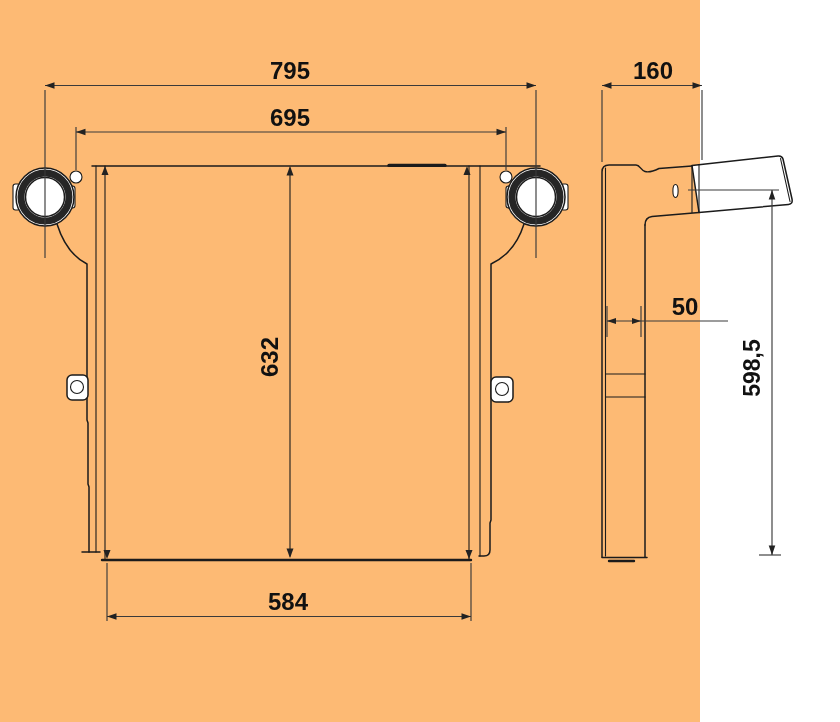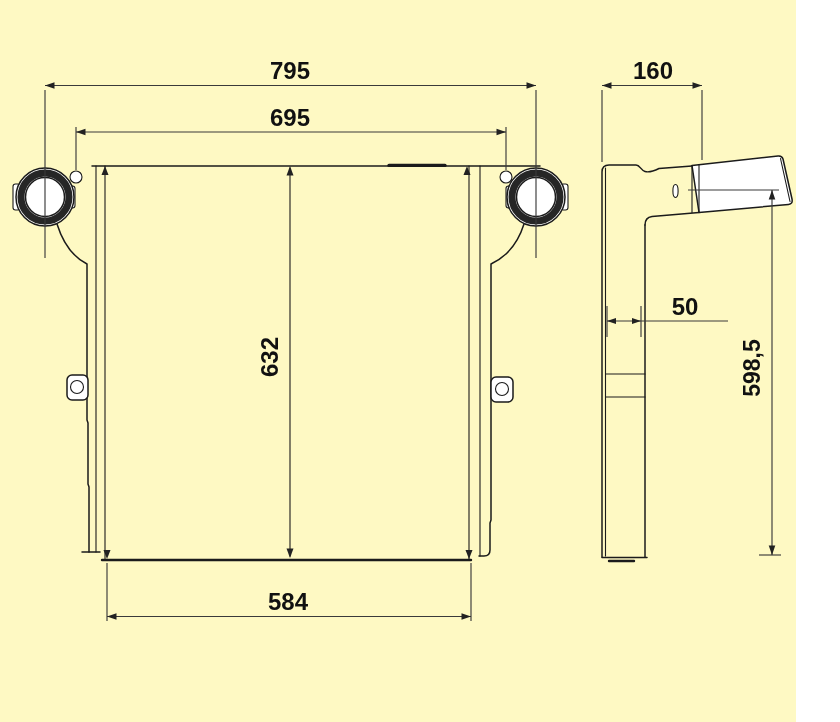--- a/index.html
+++ b/index.html
@@ -6,23 +6,23 @@
     margin: 0;
     padding: 0;
     background: #ffffff;
     width: 840px;
     height: 722px;
     overflow: hidden;
     font-family: "Liberation Sans", sans-serif;
   }
   .stage {
     position: relative;
-    width: 796px;
+    width: 700px;
     height: 722px;
-    background: #fef9c3;
+    background: #fdba74;
   }
   svg { display: block; }
 
   
   .part {
     fill: none;
     stroke: #1b1b1b;
     stroke-width: 1.5;
     stroke-linecap: round;
     stroke-linejoin: round;

